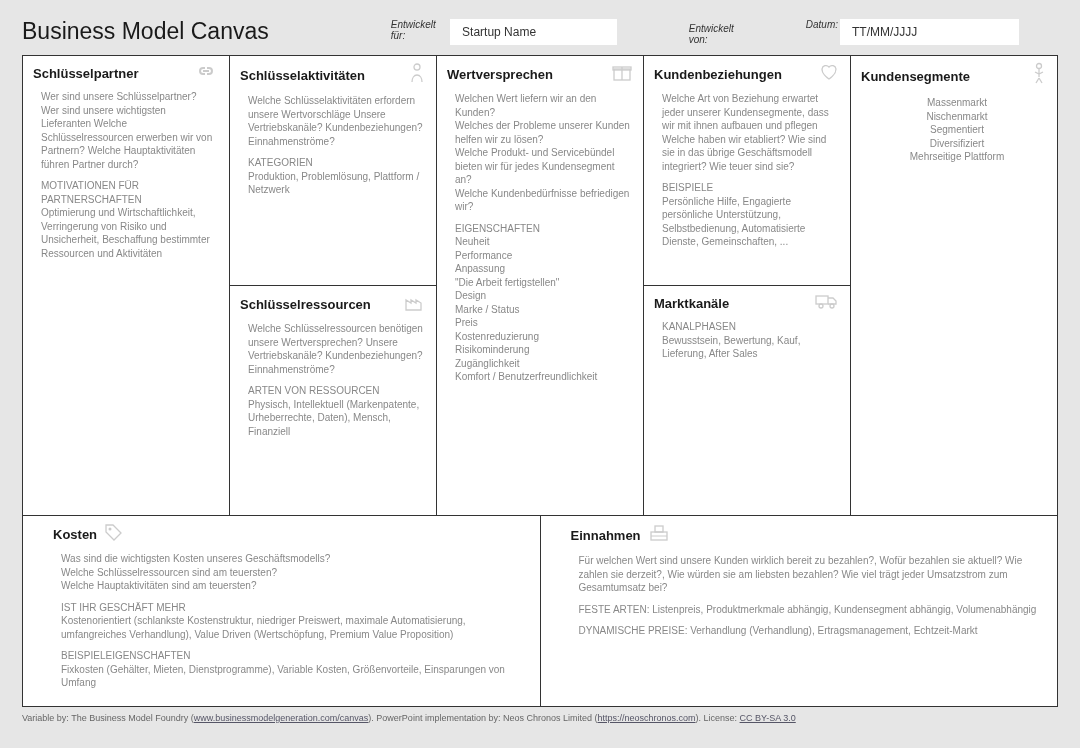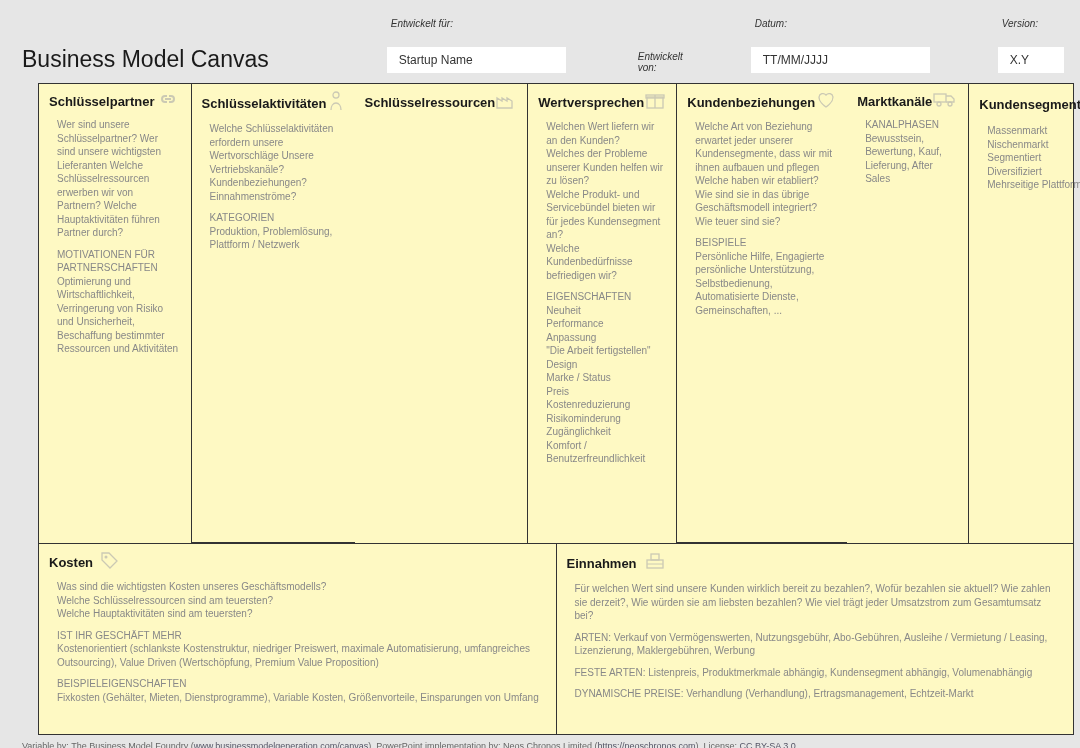--- a/index.html
+++ b/index.html
@@ -26,22 +26,22 @@
   }
   .title {
     font-size: 23px;
     font-weight: normal;
     color: #1a1a1a;
     flex: 0 0 auto;
     padding-right: 30px;
   }
   .meta-group {
     display: flex;
-    flex-direction: column;
-    gap: 18px;
+    flex-direction: row;
+    gap: 2px;
     margin-left: 48px;
   }
   .meta-label {
     font-size: 10px;
     font-style: italic;
     color: #333;
     padding-left: 4px;
   }
   .meta-input {
     background: #fff;
@@ -49,51 +49,51 @@
     padding: 6px 12px;
     font-size: 12px;
     color: #333;
     min-width: 140px;
     font-family: inherit;
   }
   .meta-input.small { min-width: 40px; width: 66px; }
   .spacer-flex { flex: 1; }
 
   .canvas {
-    background: #fef9c3;
+    background: #ffffff;
     border: 1.5px solid #333;
     width: 100%;
     height: 652px;
     display: flex;
     flex-direction: column;
-    margin-left: 16px;
   }
   .top-row {
     display: flex;
     flex: 1;
     border-bottom: 1.5px solid #333;
   }
   .bottom-row {
     display: flex;
     height: 190px;
   }
   .col {
     border-right: 1.5px solid #333;
     display: flex;
     flex-direction: column;
   }
-  .col:last-child { border-right: none; }
+  .col:last-child { border-right: none; text-align: center; }
   .col-1 { flex: 1; }
-  .col-split { flex: 1; display: flex; flex-direction: row; justify-content: space-between; }
+  .col-split { flex: 1; display: flex; flex-direction: column; justify-content: space-between; }
   .split-cell {
     flex: 1;
   }
   .split-cell:first-child { border-bottom: 1.5px solid #333; }
   .half {
     flex: 1;
+    padding-left: 20px;
   }
   .half:first-child { border-right: 1.5px solid #333; }
 
   .cell-head {
     display: flex;
     align-items: center;
     justify-content: space-between;
     padding: 6px 10px 2px 10px;
   }
   .cell-title {
@@ -182,20 +182,25 @@
           </div>
         </div>
         <div class="split-cell">
           <div class="cell-head">
             <span class="cell-title">Schlüsselressourcen</span>
             <span class="cell-icon">
               <svg width="22" height="20" viewBox="0 0 22 20">
                   <path d="M2 18V8l5 3V8l5 3V8l5 3v7H2z" fill="none" stroke="#aaa" stroke-width="1.3"></path>
                 </svg>
             </span>
+          </div>
+          <div class="cell-body">
+            <p>Welche Schlüsselressourcen benötigen unsere Wertversprechen? Unsere Vertriebskanäle? Kundenbeziehungen? Einnahmenströme?</p>
+            <p style="white-space:pre-line">ARTEN VON RESSOURCEN
+Physisch, Intellektuell (Markenpatente, Urheberrechte, Daten), Mensch, Finanziell</p>
           </div>
         </div>
       </div>
 
       <div class="col col-1">
         <div class="cell-head">
           <span class="cell-title">Wertversprechen</span>
           <span class="cell-icon">
             <svg width="22" height="20" viewBox="0 0 22 20">
                 <rect x="3" y="7" width="16" height="11" fill="none" stroke="#aaa" stroke-width="1.3"></rect>
@@ -289,39 +294,38 @@
                 <path d="M3 3h7l8 8-7 7-8-8V3z" fill="none" stroke="#aaa" stroke-width="1.3"></path>
                 <circle cx="7" cy="7" r="1.5" fill="#aaa"></circle>
               </svg>
           </span>
         </div>
         <div class="cell-body">
           <p style="white-space:pre-line">Was sind die wichtigsten Kosten unseres Geschäftsmodells?
 Welche Schlüsselressourcen sind am teuersten?
 Welche Hauptaktivitäten sind am teuersten?</p>
           <p style="white-space:pre-line">IST IHR GESCHÄFT MEHR
-Kostenorientiert (schlankste Kostenstruktur, niedriger Preiswert, maximale Automatisierung, umfangreiches Outsourcing), Value Driven (Wertschöpfung, Premium Value Proposition)</p>
+Kostenorientiert (schlankste Kostenstruktur, niedriger Preiswert, maximale Automatisierung, umfangreiches Verhandlung), Value Driven (Wertschöpfung, Premium Value Proposition)</p>
           <p style="white-space:pre-line">BEISPIELEIGENSCHAFTEN
 Fixkosten (Gehälter, Mieten, Dienstprogramme), Variable Kosten, Größenvorteile, Einsparungen von Umfang</p>
         </div>
       </div>
       <div class="half">
         <div class="cell-head">
           <span class="cell-title">Einnahmen</span>
           <span class="cell-icon" style="margin-right:auto;margin-left:6px">
             <svg width="24" height="22" viewBox="0 0 24 22">
                 <rect x="4" y="10" width="16" height="8" fill="none" stroke="#aaa" stroke-width="1.3"></rect>
                 <rect x="8" y="4" width="8" height="6" fill="none" stroke="#aaa" stroke-width="1.3"></rect>
                 <line x1="4" y1="14" x2="20" y2="14" stroke="#aaa" stroke-width="1"></line>
               </svg>
           </span>
         </div>
         <div class="cell-body">
           <p>Für welchen Wert sind unsere Kunden wirklich bereit zu bezahlen?, Wofür bezahlen sie aktuell? Wie zahlen sie derzeit?, Wie würden sie am liebsten bezahlen? Wie viel trägt jeder Umsatzstrom zum Gesamtumsatz bei?</p>
-          <p>ARTEN: Verkauf von Vermögenswerten, Nutzungsgebühr, Abo-Gebühren, Ausleihe / Vermietung / Leasing, Lizenzierung, Maklergebühren, Werbung</p>
           <p>FESTE ARTEN: Listenpreis, Produktmerkmale abhängig, Kundensegment abhängig, Volumenabhängig</p>
           <p>DYNAMISCHE PREISE: Verhandlung (Verhandlung), Ertragsmanagement, Echtzeit-Markt</p>
         </div>
       </div>
     </div>
   </div>
 
   <div class="footer">
     <span>Variable by: The Business Model Foundry (</span><a href="#">www.businessmodelgeneration.com/canvas</a><span>). PowerPoint implementation by: Neos Chronos Limited (</span><a href="#">https://neoschronos.com</a><span>). License: </span><a href="#">CC BY-SA 3.0</a>
   </div>

